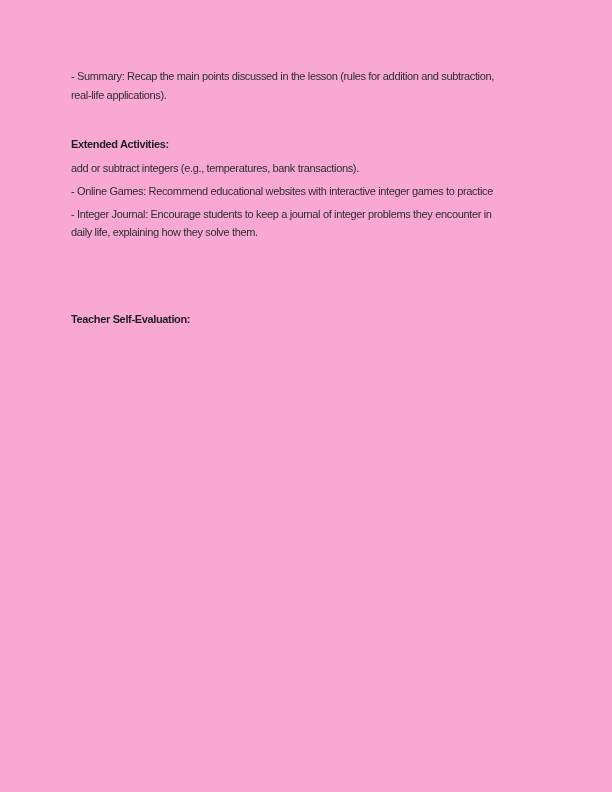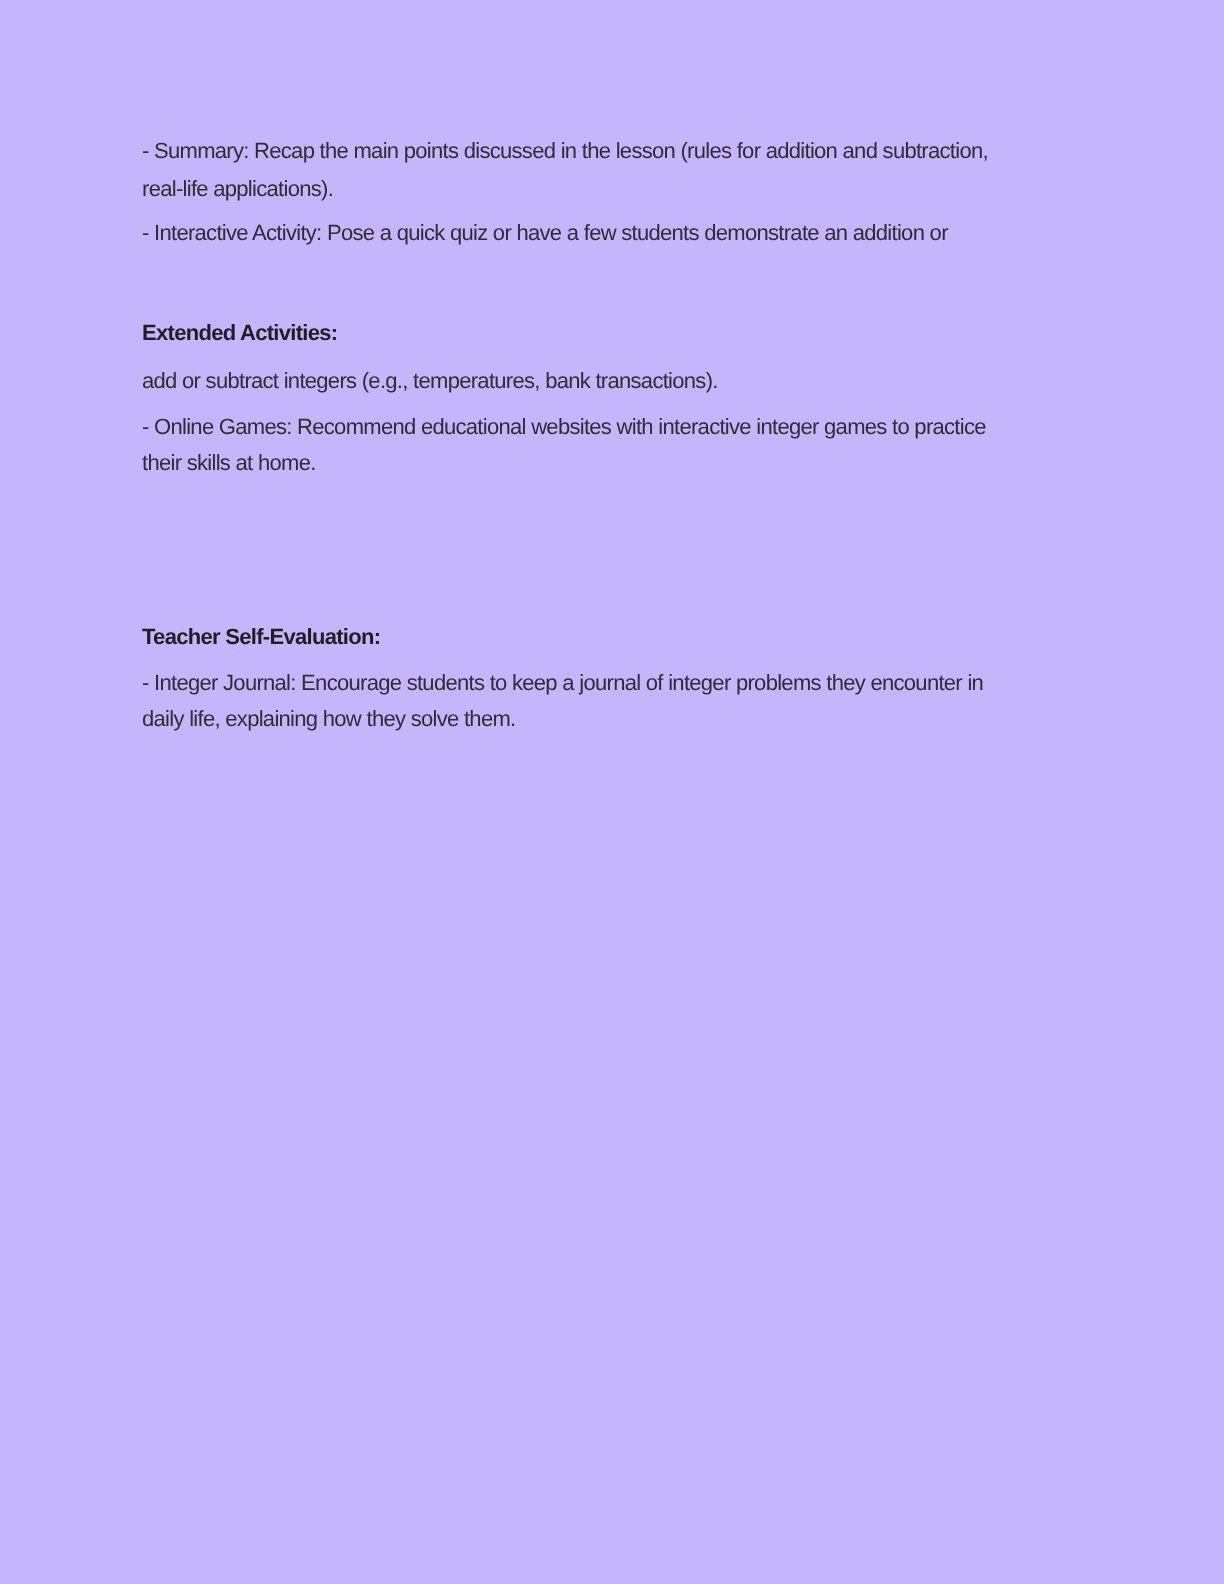--- a/index.html
+++ b/index.html
@@ -4,21 +4,21 @@
 <style>
   html, body {
     margin: 0;
     padding: 0;
     background: #ffffff;
   }
   .page {
     position: relative;
     width: 612px;
     height: 792px;
-    background: #c4b5fd;
+    background: #f9a8d4;
     overflow: hidden;
     font-family: "Liberation Sans", sans-serif;
     color: #2e2e2e;
   }
   .content {
     position: absolute;
     top: 67px;
     left: 71px;
     right: 0;
   }
@@ -48,40 +48,38 @@
 
 <div class="page">
   <div class="content">
 
     <div class="block paragraph">
       <div class="line">- Summary: Recap the main points discussed in the lesson (rules for addition and subtraction,</div>
       <div class="line">real-life applications).</div>
     </div>
 
     <div class="block paragraph">
-      <div class="line">- Interactive Activity: Pose a quick quiz or have a few students demonstrate an addition or</div>
     </div>
 
 
     <div class="block heading gap-section">
       <div class="line">Extended Activities:</div>
     </div>
 
     <div class="block paragraph">
       <div class="line">add or subtract integers (e.g., temperatures, bank transactions).</div>
     </div>
 
     <div class="block paragraph">
       <div class="line">- Online Games: Recommend educational websites with interactive integer games to practice</div>
-      <div class="line">their skills at home.</div>
-    </div>
-
-    <div class="block heading gap-large">
-      <div class="line">Teacher Self-Evaluation:</div>
     </div>
 
     <div class="block paragraph">
       <div class="line">- Integer Journal: Encourage students to keep a journal of integer problems they encounter in</div>
       <div class="line">daily life, explaining how they solve them.</div>
     </div>
 
+    <div class="block heading gap-large">
+      <div class="line">Teacher Self-Evaluation:</div>
+    </div>
+
   </div>
 </div>
 
 </body></html>

